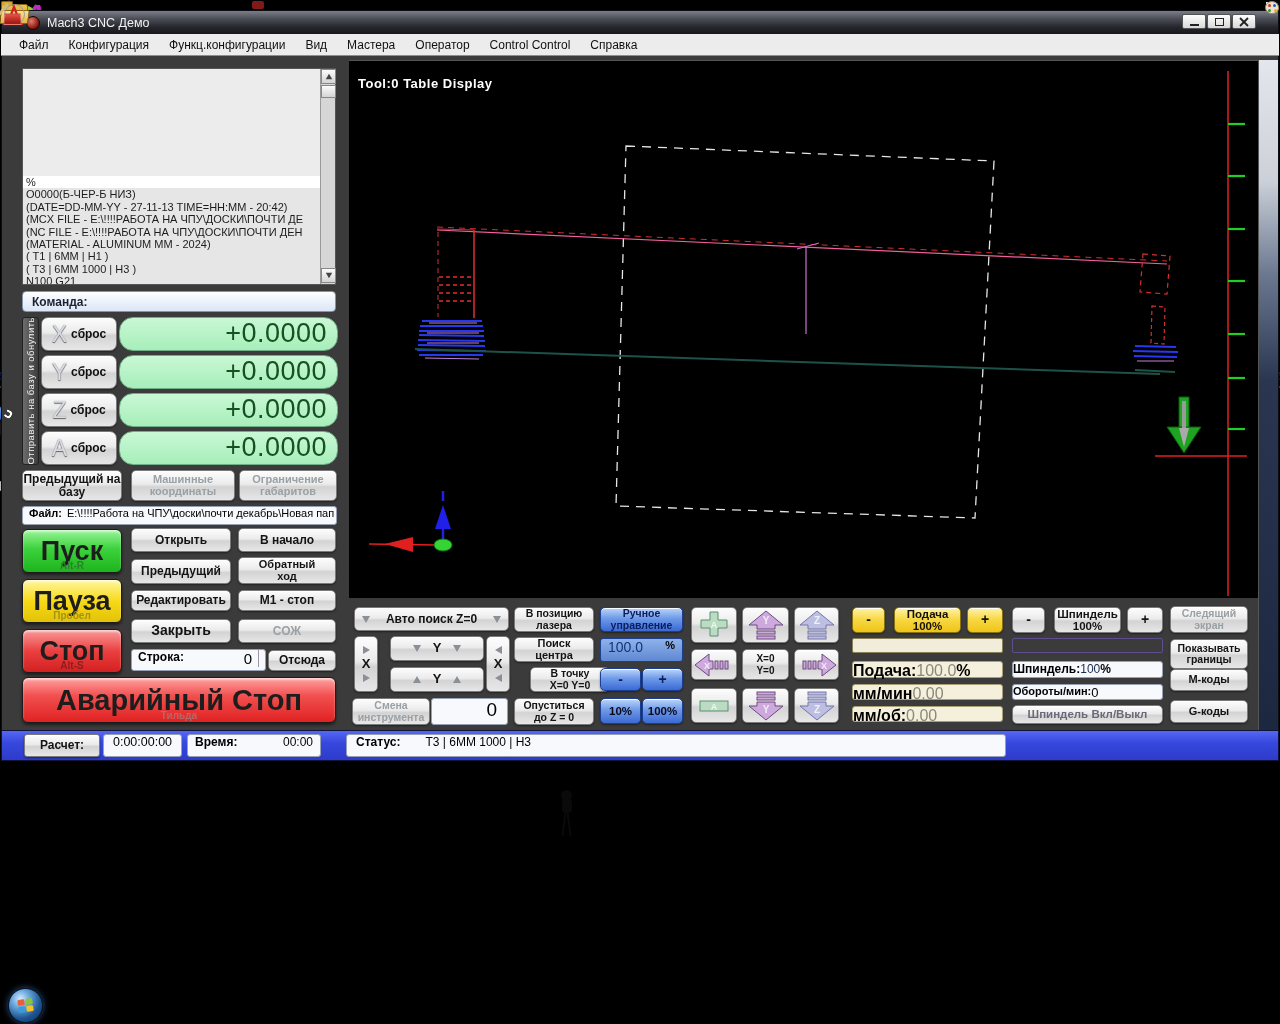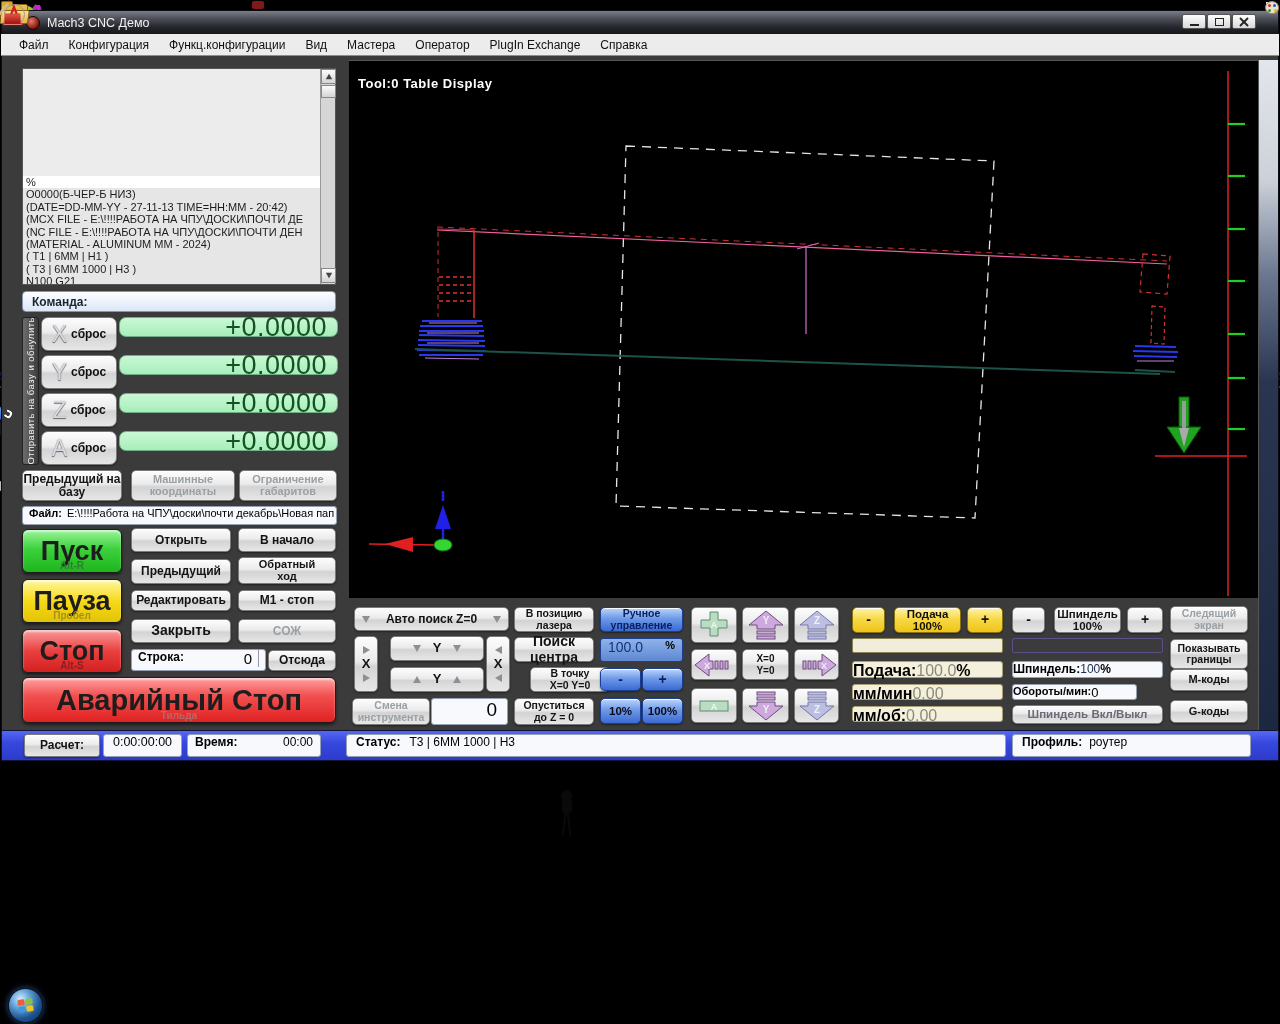--- a/index.html
+++ b/index.html
@@ -33,21 +33,21 @@
   .gcode{position:absolute;left:22px;top:68px;width:314px;height:217px;background:#e6e6e6;border:1px solid #555;overflow:hidden;font-size:11px;color:#1c1c1c}
   .gline{height:12.4px;line-height:12.4px;padding-left:3px;white-space:nowrap;overflow:hidden}
   .scroll{position:absolute;left:320px;top:69px;width:15px;height:215px;background:#d6d6d6;border-left:1px solid #999}
   .sbtn{position:absolute;left:0;width:15px;background:linear-gradient(#fcfcfc,#d4d4d4);border:1px solid #888;display:flex;align-items:center;justify-content:center}
   
   .cmdbar{position:absolute;left:22px;top:291px;width:314px;height:21px;background:linear-gradient(#feffff,#dbe6f7);border:1px solid #8494ad;border-radius:4px;display:flex;align-items:center;font-size:12px;font-weight:bold;color:#1a2430;padding-left:9px}
   .vstrip{position:absolute;left:22px;top:317px;width:17px;height:148px;background:linear-gradient(90deg,#6d6d6d,#3c3c3c);border:1px solid #222;border-radius:3px;display:flex;align-items:center;justify-content:center}
   .vstrip span{writing-mode:vertical-rl;transform:rotate(180deg);font-size:9.5px;color:#f2f2f2;letter-spacing:.5px;white-space:nowrap}
   .axl{font-size:23px;font-weight:400;color:#d7dae0;text-shadow:0 1px 1px #666,0 0 1px #888;margin-right:4px}
   .axs{font-size:12px;font-weight:bold;color:#101010}
-  .droval{position:absolute;left:119px;width:219px;height:20px;background:linear-gradient(#c9f8d5,#a7eeba);border:1px solid #6fae87;border-radius:7px;display:flex;align-items:center;justify-content:flex-end;padding-right:10px;font-size:27px;color:#14521f;letter-spacing:.5px}
+  .droval{position:absolute;left:119px;width:219px;height:34px;background:linear-gradient(#c9f8d5,#a7eeba);border:1px solid #6fae87;border-radius:14px;display:flex;align-items:flex-start;justify-content:flex-end;padding-right:10px;font-size:27px;color:#14521f;letter-spacing:.5px}
   
   .bigbtn{position:absolute;display:flex;align-items:center;justify-content:center;border-radius:6px;border:1px solid #1c1c1c;font-weight:bold;color:#1d1d1d;box-shadow:inset 0 2px 2px rgba(255,255,255,.55),0 2px 3px rgba(0,0,0,.5)}
   .hint{position:absolute;bottom:1px;left:0;width:100%;text-align:center;font-size:10px;font-weight:bold}
   .green{background:linear-gradient(180deg,#9bf59b,#3bd23b 45%,#1eb41e)}
   .yellow{background:linear-gradient(180deg,#fff7a0,#f6da18 50%,#e2c206)}
   .red{background:linear-gradient(180deg,#f99a9a,#ea4040 50%,#d32020)}
   .estop{background:linear-gradient(180deg,#ffa2a2,#f25050 40%,#e02222)}
   
   .bluebtn{background:linear-gradient(180deg,#bcd6fb,#6f9ae8 45%,#3a6ad4);border:1px solid #1d3f90;color:#0a1d5e}
   .bluedisp{background:linear-gradient(180deg,#8fb2ea,#5f88d2);border:1px solid #1d3f90}
@@ -193,21 +193,21 @@
     </div>
   </div>
 
   <div class="menubar" style="padding-left:8px">
     <span>Файл</span>
     <span>Конфигурация</span>
     <span>Функц.конфигурации</span>
     <span>Вид</span>
     <span>Мастера</span>
     <span>Оператор</span>
-    <span>PlugIn Exchange</span>
+    <span>Control Control</span>
     <span>Справка</span>
   </div>
 
   <div class="clientbg"></div>
 
   <div class="gcode">
     <div style="height:107px;background:#ececec"></div>
     <div class="gline" style="background:#ffffff">%</div>
     <div class="gline">O0000(Б-ЧЕР-Б НИЗ)</div>
     <div class="gline">(DATE=DD-MM-YY - 27-11-13 TIME=HH:MM - 20:42)</div>
@@ -409,21 +409,21 @@
   <div class="btn" style="left:486px;top:636px;width:24px;height:56px;flex-direction:column;gap:3px">
     <span class="tl"></span>
     <span style="font-size:13px">X</span>
     <span class="tl"></span>
     </div>
 
   <div class="btn dis" style="left:352px;top:698px;width:78px;height:27px;font-size:10.5px;padding:0 4px">Смена инструмента</div>
   <div class="disp" style="left:431px;top:698px;width:77px;height:27px;justify-content:flex-end;padding-right:10px;font-size:19px">0</div>
 
   <div class="btn" style="left:514px;top:607px;width:80px;height:25px;font-size:10.5px;padding:0 6px">В позицию лазера</div>
-  <div class="btn" style="left:514px;top:637px;width:80px;height:25px;font-size:14px;padding:0 10px">Поиск центра</div>
+  <div class="btn" style="left:514px;top:637px;width:80px;height:25px;font-size:11px;padding:0 10px">Поиск центра</div>
   <div class="btn" style="left:530px;top:667px;width:80px;height:25px;font-size:10.5px;padding:0 10px">В точку X=0 Y=0</div>
   <div class="btn" style="left:514px;top:698px;width:80px;height:27px;font-size:10.5px;padding:0 8px">Опуститься до Z = 0</div>
 
   <div class="btn bluebtn" style="left:600px;top:607px;width:83px;height:25px;font-size:10.5px;padding:0 6px">Ручное управление</div>
   <div class="disp bluedisp" style="left:600px;top:638px;width:83px;height:24px;padding:0 7px;justify-content:space-between">
     <span style="color:#13337e;font-size:14px">100.0</span>
     <span style="font-size:11px;font-weight:bold">%</span>
     </div>
   <div class="btn bluebtn" style="left:600px;top:668px;width:41px;height:23px;font-size:14px">-</div>
   <div class="btn bluebtn" style="left:642px;top:668px;width:41px;height:23px;font-size:14px">+</div>
@@ -530,45 +530,41 @@
       <div class="cellp"></div>
       <div class="cellp"></div>
       <div class="cellp"></div>
       <div class="cellp" style="border-right:none"></div>
   </div>
   <div class="disp lblrow" style="left:1012px;top:661px;width:151px;height:17px;font-size:12px">
     <b>Шпиндель:</b>
       <span style="color:#1a2a4a">100</span>
       <b>%</b>
     </div>
-  <div class="disp lblrow" style="left:1012px;top:684px;width:125px;height:16px;font-size:11px">
+  <div class="disp lblrow" style="left:1012px;top:684px;width:151px;height:16px;font-size:11px">
     <b>Обороты/мин:</b>
       <span style="font-size:13px">0</span>
     </div>
   <div class="btn pbtn" style="left:1012px;top:705px;width:151px;height:19px;font-size:11.5px;color:#6a6a78">Шпиндель Вкл/Выкл</div>
 
   <div class="btn dis" style="left:1170px;top:606px;width:78px;height:27px;font-size:10.5px;padding:8px 10px">Следящий экран</div>
   <div class="btn" style="left:1170px;top:639px;width:78px;height:30px;font-size:10.5px;padding:0 4px">Показывать границы</div>
   <div class="btn" style="left:1170px;top:669px;width:78px;height:22px;font-size:11px">М-коды</div>
   <div class="btn" style="left:1170px;top:700px;width:78px;height:23px;font-size:11px">G-коды</div>
 
   <div class="statusbar"></div>
   <div class="btn" style="left:24px;top:734px;width:76px;height:23px;font-size:12px;border-radius:3px">Расчет:</div>
   <div class="disp" style="left:103px;top:734px;width:79px;height:23px;font-size:12.5px;justify-content:center">0:00:00:00</div>
   <div class="disp" style="left:187px;top:734px;width:134px;height:23px;font-size:12px;padding:0 7px;justify-content:space-between">
     <b>Время:</b>
       <span>00:00</span>
     </div>
   <div class="disp" style="left:346px;top:734px;width:660px;height:23px;font-size:12px;padding:0 9px">
-    <b style="margin-right:9px">Статус:</b>
+    <b style="margin-right:25px">Статус:</b>
       <span>Т3 | 6ММ 1000 | Н3</span>
-    </div>
-  <div class="disp" style="left:1012px;top:734px;width:239px;height:23px;font-size:12px;padding:0 9px">
-    <b style="margin-right:7px">Профиль:</b>
-      <span>роутер</span>
     </div>
 
   <div class="taskbar"></div>
   <div class="tbactive" style="left:310px;width:58px"></div>
   <div class="tbactive" style="left:498px;width:58px"></div>
   <div class="tbactive" style="left:558px;width:62px"></div>
 
   <div class="abs" style="left:8px;top:988px;width:35px;height:35px;border-radius:50%;background:radial-gradient(circle at 35% 30%,#d6ecff 0%,#6aa8dd 28%,#1d5591 62%,#0a2c55 100%);border:1px solid #0a1a30;box-shadow:0 0 6px rgba(90,160,255,.5)">
     <div style="position:absolute;left:9px;top:10px;display:grid;grid-template-columns:7px 7px;grid-gap:1px;transform:rotate(-8deg)">
       <div style="width:7px;height:6px;background:#e8603a;border-radius:1.5px"></div>

